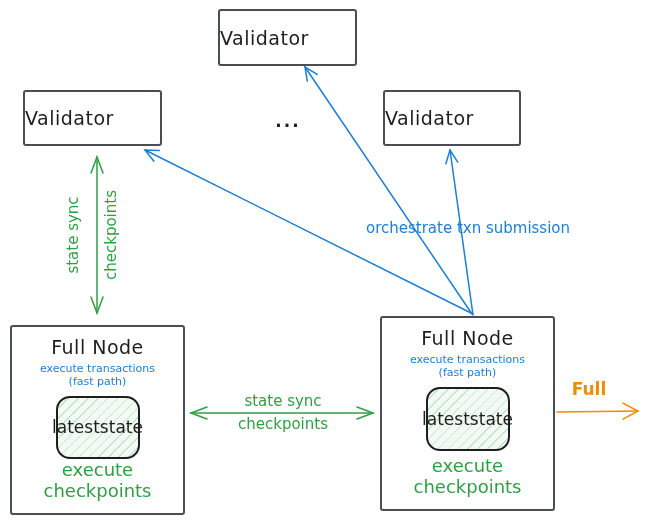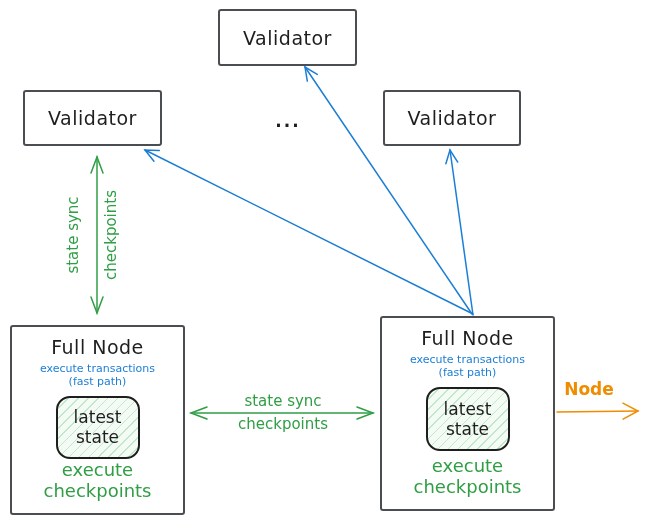--- a/index.html
+++ b/index.html
@@ -14,32 +14,32 @@
   #arrows{position:absolute;left:0;top:0;width:651px;height:526px;}
   #arrows path{fill:none;stroke-width:1.5;stroke-linecap:round;}
   #arrows .s-green, #green-head path{stroke:var(--green);}
   #arrows .s-blue,  #blue-head path{stroke:var(--blue);}
   #arrows .s-orange,#orange-head path{stroke:var(--orange);}
   marker path{fill:none;stroke-width:1.5;stroke-linecap:round;}
 
   .box{
     position:absolute;background:#fff;border:2px solid var(--box-border);
     border-radius:3px;box-sizing:border-box;display:flex;align-items:center;
-    justify-content:center;
+    justify-content:flex-start;
   }
   .validator{font-size:19px;letter-spacing:0.5px;}
   .fullnode{
     flex-direction:column;justify-content:space-between;align-items:center;
     padding:9px 4px 12px;text-align:center;
   }
   .fn-title{font-size:19px;letter-spacing:0.5px;}
   .fn-exec{color:var(--blue);font-size:11px;line-height:1.18;margin-top:5px;}
   .state-box{
     width:80px;height:60px;margin:7px auto 0;border:2px solid var(--ink);
-    border-radius:14px;display:flex;flex-direction:column;align-items:center;
+    border-radius:14px;display:flex;flex-direction:row;align-items:center;
     justify-content:center;font-size:17px;line-height:1.2;
     background:repeating-linear-gradient(135deg,
       var(--state-hatch) 0 1px, var(--state-fill) 1px 7px);
   }
   .fn-checkpoints{color:var(--green);font-size:18px;margin-top:auto;}
   .label{
     position:absolute;transform:translate(-50%,-50%);white-space:nowrap;
     font-size:15px;line-height:1;
   }
   .label.rot{transform:translate(-50%,-50%) rotate(-90deg);}
@@ -115,16 +115,17 @@
     </div>
     <div class="fn-checkpoints">execute checkpoints</div>
   </div>
 
   <div class="label rot green-lbl" style="left:73px;top:235px;">state sync</div>
   <div class="label rot green-lbl" style="left:111px;top:235px;">checkpoints</div>
 
   <div class="label green-lbl" style="left:283px;top:401px;">state sync</div>
   <div class="label green-lbl" style="left:283px;top:424px;">checkpoints</div>
 
+  <div class="label blue-lbl" style="left:468px;top:228px;">orchestrate txn submission</div>
 
-  <div class="label orange-lbl" style="left:589px;top:389px;">Node</div>
+  <div class="label orange-lbl" style="left:589px;top:389px;">Full</div>
 
 </div>
 
 </body></html>

